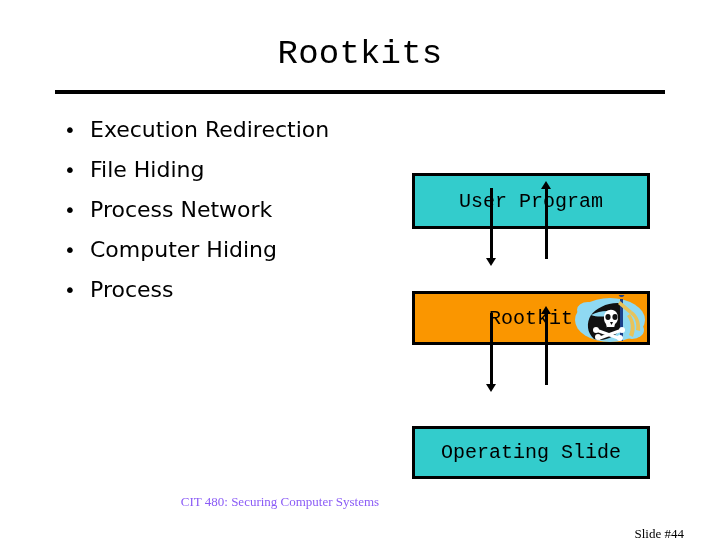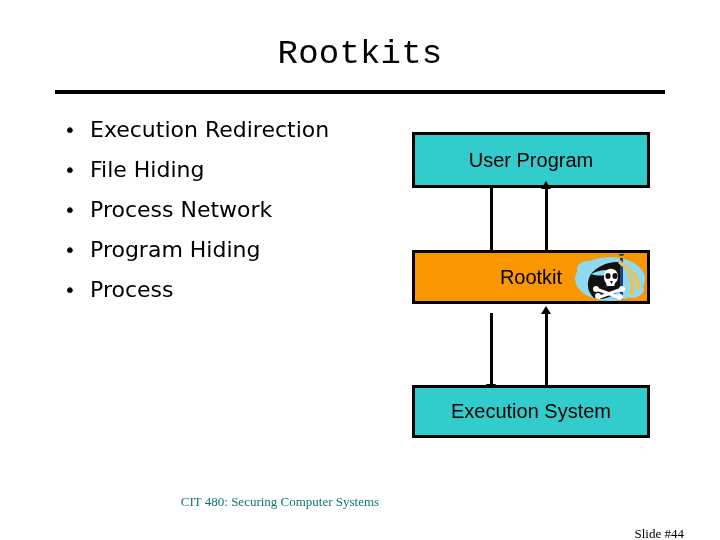--- a/index.html
+++ b/index.html
@@ -78,27 +78,28 @@
     top: 132px;
     width: 238px;
     height: 306px;
   }
   .dbox {
     position: absolute;
     left: 0;
     width: 238px;
     box-sizing: border-box;
     border: 3px solid #000000;
-    font-family: Liberation Sans, sans-serif;
+    font-family: Liberation Mono, monospace;
     font-size: 20px;
     color: #000000;
     text-align: center;
     display: flex;
     align-items: center;
     justify-content: center;
+    margin-top: 41px;
   }
   #box-user-program {
     top: 0;
     height: 56px;
     background: #33CCCC;
   }
   #box-rootkit {
     top: 118px;
     height: 54px;
     background: #FA9600;
@@ -148,21 +149,21 @@
 
   
   #footer-course {
     position: absolute;
     left: 0px;
     top: 494px;
     width: 560px;
     text-align: center;
     font-family: "Liberation Serif", serif;
     font-size: 13px;
-    color: #0f766e;
+    color: #8b5cf6;
   }
   #footer-slide-number {
     position: absolute;
     right: 36px;
     top: 494px;
     font-family: "Liberation Serif", serif;
     font-size: 13px;
     color: #000000;
     margin-top: 32px;
   }
@@ -183,21 +184,21 @@
     <li>
       <span class="bullet-dot">•</span>
       <span>File Hiding</span>
     </li>
     <li>
       <span class="bullet-dot">•</span>
       <span>Process Network</span>
     </li>
     <li>
       <span class="bullet-dot">•</span>
-      <span>Program Hiding</span>
+      <span>Computer Hiding</span>
     </li>
     <li>
       <span class="bullet-dot">•</span>
       <span>Process</span>
     </li>
   </ul>
 
   <div id="diagram">
 
     <div id="box-user-program" class="dbox">
@@ -245,21 +246,21 @@
     </div>
 
     <div class="arrow down" id="arrow-down-to-os">
       <span class="head"></span>
     </div>
     <div class="arrow up" id="arrow-up-to-rootkit">
       <span class="head"></span>
     </div>
 
     <div id="box-operating-system" class="dbox">
-      <span>Execution System</span>
+      <span>Operating Slide</span>
     </div>
 
   </div>
 
   <div id="footer-course">CIT 480: Securing Computer Systems</div>
   <div id="footer-slide-number">Slide #44</div>
 
 </div>
 
 </body></html>

